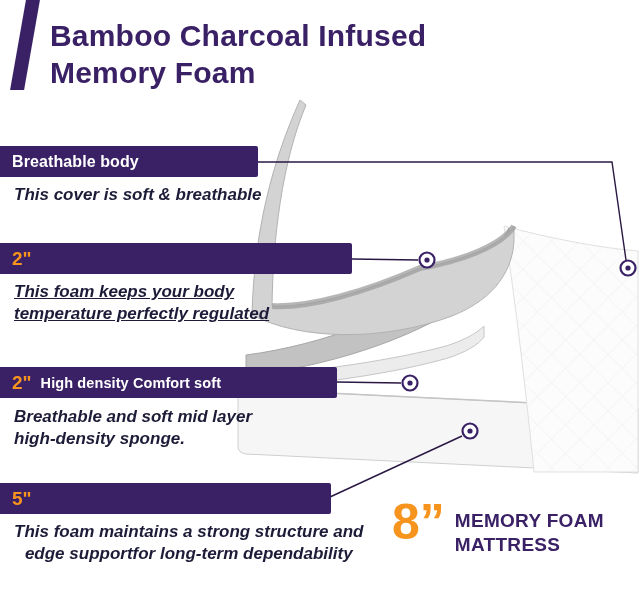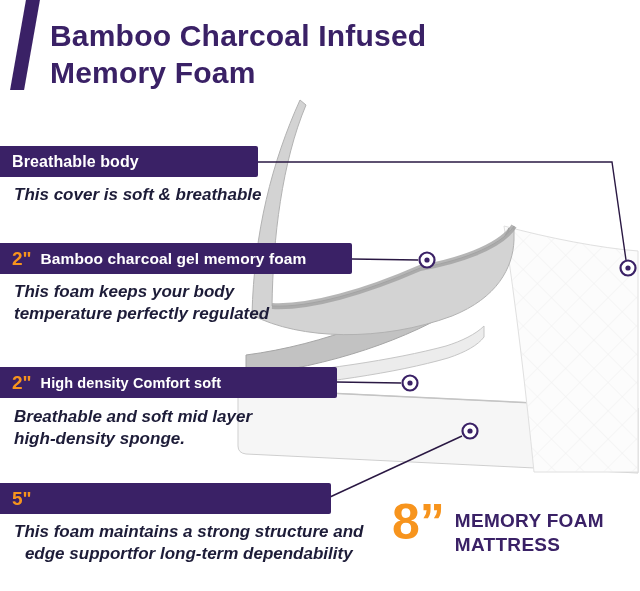--- a/index.html
+++ b/index.html
@@ -30,21 +30,21 @@
   .bar .size{color:#F7941D;font-weight:800;font-size:19px;margin-right:9px;line-height:1;}
   .bar .bar-label{font-weight:700;font-size:15.5px;letter-spacing:0.1px;}
   .bar1 .bar-label{font-size:16px;}
   .bar3 .bar-label,.bar4 .bar-label{font-size:14.5px;}
   .desc{
     position:absolute;left:6px;z-index:3;
     font-size:17px;font-style:italic;font-weight:700;color:#1d1c38;
     line-height:1.3;white-space:pre-line;margin-left:8px;
   }
   .desc1{top:184px;}
-  .desc2{top:281px;}
+  .desc2{top:281px;text-decoration:underline;}
   .desc3{top:406px;}
   .desc4{top:521px;text-align:center;}
   .footer{position:absolute;left:392px;top:500px;display:flex;align-items:flex-start;z-index:3;}
   .footer-size{font-size:50px;font-weight:800;color:#F7941D;line-height:0.9;margin-right:10px;}
   .footer-label{
     font-size:19px;font-weight:800;color:#3A2166;white-space:pre-line;
     line-height:1.25;padding-top:9px;letter-spacing:0.3px;
   }
 </style>
 </head>
@@ -97,21 +97,20 @@
 <h1 class="title">Bamboo Charcoal Infused
 Memory Foam</h1>
 
 <div class="bar bar1">
   <span class="bar-label">Breathable body</span>
 </div>
 <div class="desc desc1">This cover is soft &amp; breathable</div>
 
 <div class="bar bar2">
   <span class="size">2"</span>
-  <span class="bar-label">Bamboo charcoal gel  memory foam</span>
 </div>
 <div class="desc desc2">This foam keeps your body
 temperature perfectly regulated</div>
 
 <div class="bar bar3">
   <span class="size">2"</span>
   <span class="bar-label">High density Comfort soft</span>
 </div>
 <div class="desc desc3">Breathable and soft mid layer
 high-density sponge.</div>

